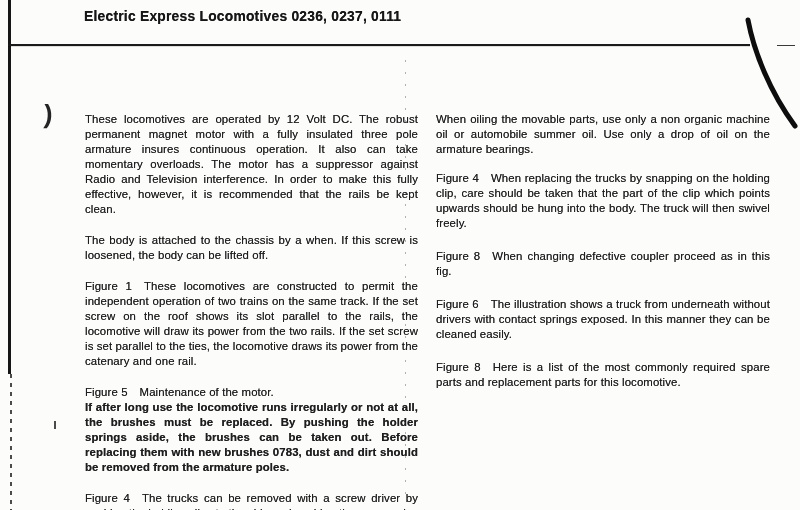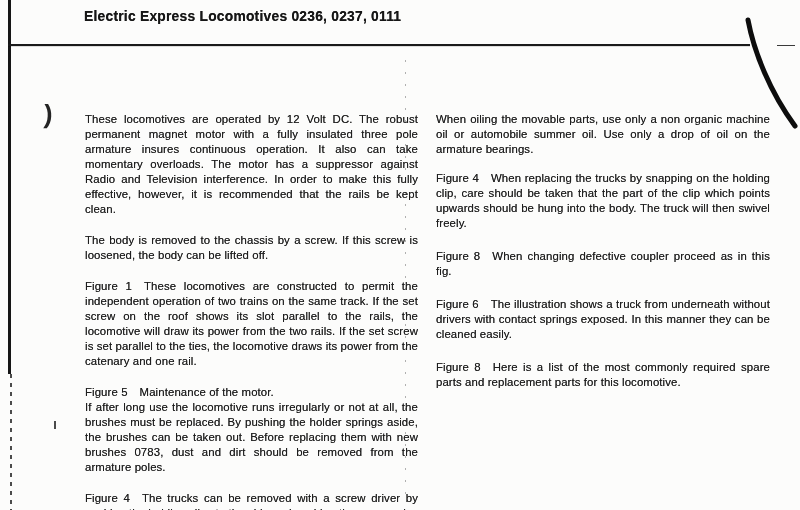--- a/index.html
+++ b/index.html
@@ -63,21 +63,21 @@
     text-align:justify;
     letter-spacing:.1px;
     text-shadow:0 0 .5px rgba(25,25,25,.75);
   }
   .col-left{left:85px;width:333px;}
   .col-right{left:436px;width:334px;}
   .para{margin:0 0 16px;}
   .col-right .para{margin-bottom:18px;}
   .para.joined{margin-bottom:14px;}
   .flabel{font-weight:normal;padding-right:12px;}
-  .blocked{display:block;}
+  .blocked{display:block;font-weight:bold;}
 </style>
 </head>
 <body>
 
 <div class="sheet">
 
   <div class="edge-line"></div>
   <div class="edge-line-dotted"></div>
   <div class="rule"></div>
   <div class="rule-dash"></div>
@@ -85,21 +85,21 @@
     <path d="M8,12 C14,44 30,84 55,118"></path>
   </svg>
   <div class="paren">)</div>
   <div class="fold"></div>
   <div class="tick"></div>
 
   <h1 class="title">Electric Express Locomotives 0236, 0237, 0111</h1>
 
   <div class="col col-left">
     <p class="para">These locomotives are operated by 12 Volt DC. The robust permanent magnet motor with a fully insulated three pole armature insures continuous operation. It also can take momentary overloads. The motor has a suppressor against Radio and Television interference. In order to make this fully effective, however, it is recommended that the rails be kept clean.</p>
-    <p class="para">The body is removed to the chassis by a screw. If this screw is loosened, the body can be lifted off.</p>
+    <p class="para">The body is attached to the chassis by a when. If this screw is loosened, the body can be lifted off.</p>
     <p class="para"><span class="flabel">Figure 1</span><span>These locomotives are constructed to permit the independent operation of two trains on the same track. If the set screw on the roof shows its slot parallel to the rails, the locomotive will draw its power from the two rails. If the set screw is set parallel to the ties, the locomotive draws its power from the catenary and one rail.</span></p>
     <p class="para"><span class="flabel">Figure 5</span><span>Maintenance of the motor.</span><span class="blocked">If after long use the locomotive runs irregularly or not at all, the brushes must be replaced. By pushing the holder springs aside, the brushes can be taken out. Before replacing them with new brushes 0783, dust and dirt should be removed from the armature poles.</span></p>
     <p class="para"><span class="flabel">Figure 4</span><span>The trucks can be removed with a screw driver by pushing the holding clips to the side and pushing them upwards.</span></p>
   </div>
 
   <div class="col col-right">
     <p class="para joined">When oiling the movable parts, use only a non organic machine oil or automobile summer oil. Use only a drop of oil on the armature bearings.</p>
     <p class="para"><span class="flabel">Figure 4</span><span>When replacing the trucks by snapping on the holding clip, care should be taken that the part of the clip which points upwards should be hung into the body. The truck will then swivel freely.</span></p>
     <p class="para"><span class="flabel">Figure 8</span><span>When changing defective coupler proceed as in this fig.</span></p>
     <p class="para"><span class="flabel">Figure 6</span><span>The illustration shows a truck from underneath without drivers with contact springs exposed. In this manner they can be cleaned easily.</span></p>

